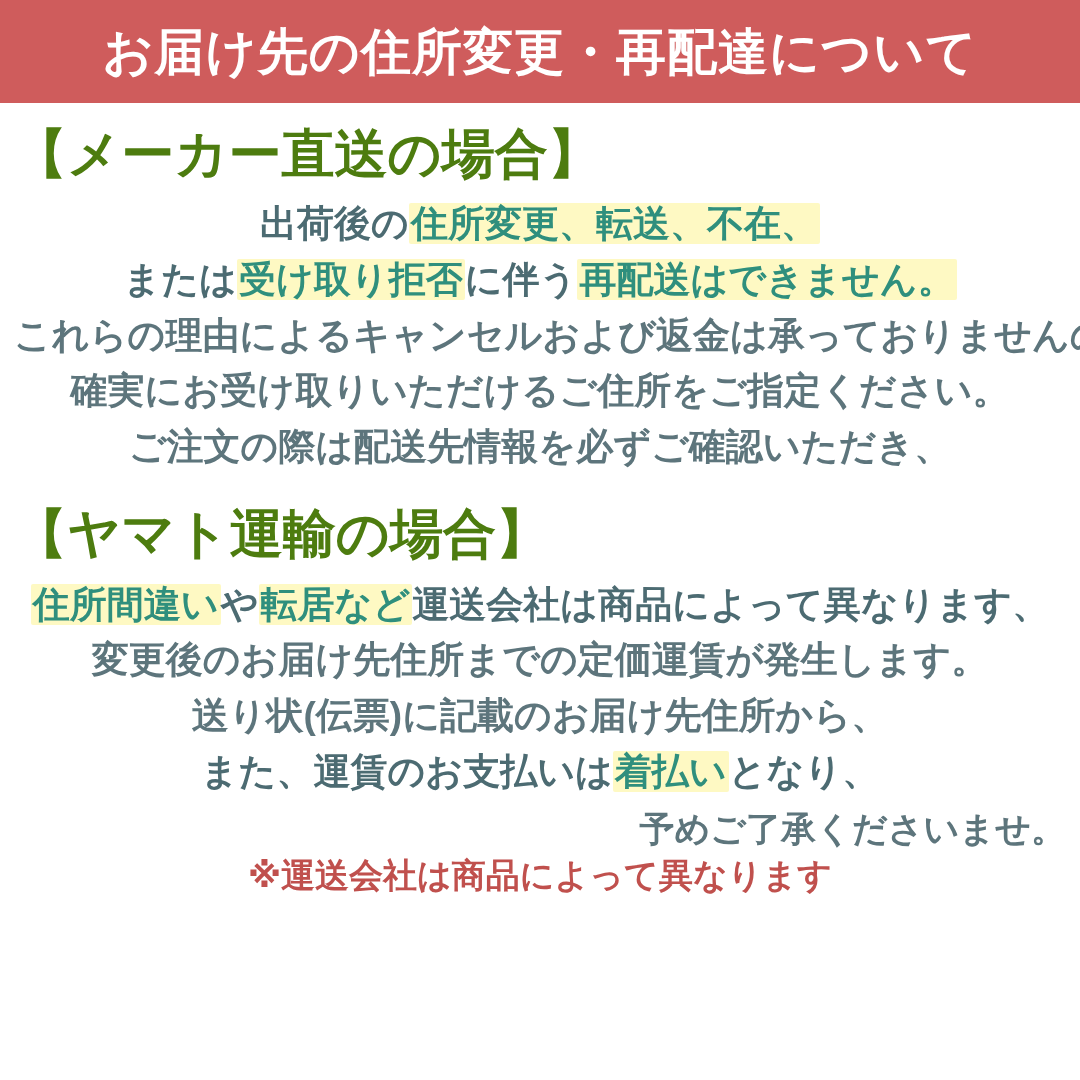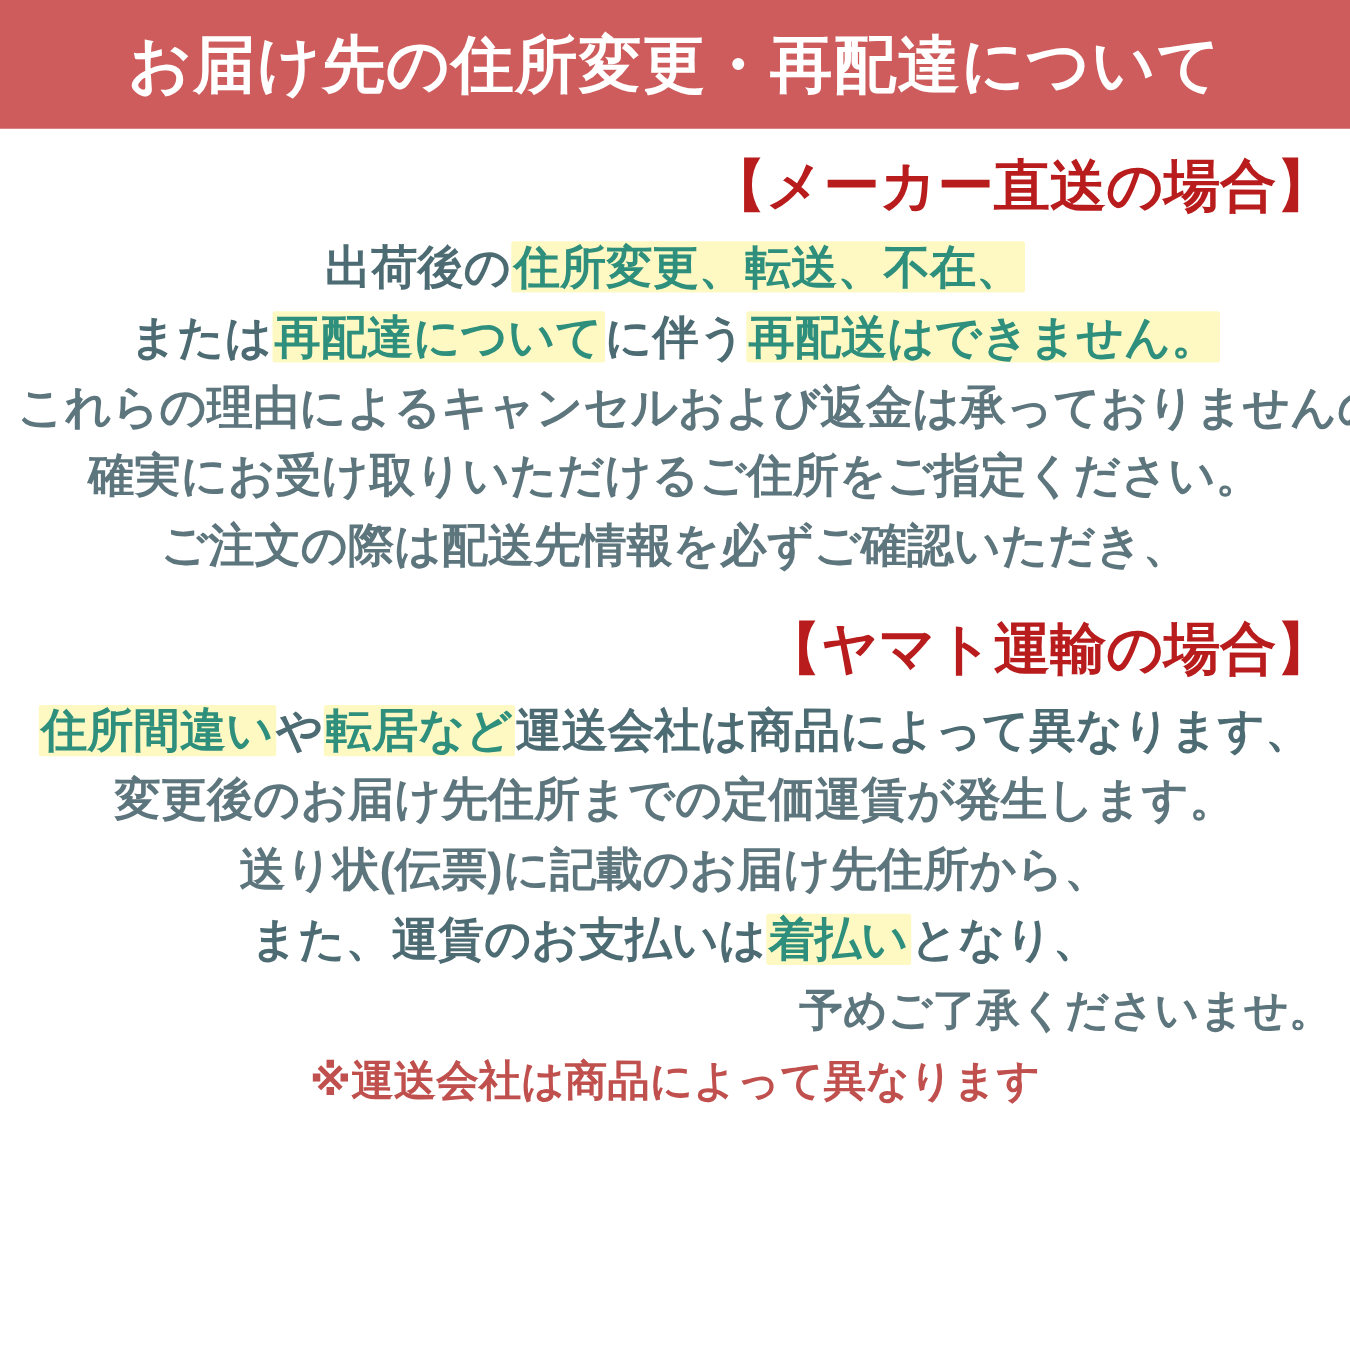--- a/index.html
+++ b/index.html
@@ -41,24 +41,24 @@
   }
 
   
   .content {
     padding: 0 14px;
     box-sizing: border-box;
     text-align: center;
   }
 
   .section-heading {
-    color: #b91c1c;
-    font-size: 45px;
+    color: #4d7c0f;
+    font-size: 53px;
     font-weight: bold;
-    text-align: right;
+    text-align: left;
     line-height: 1.25;
     margin: 18px 0 10px 0;
     white-space: nowrap;
   }
   .section-heading.second {
     margin-top: 28px;
   }
 
   .line {
     font-size: 37px;
@@ -81,21 +81,20 @@
     padding: 0 2px;
     border-radius: 2px;
   }
 
   .note {
     color: #c0504d;
     font-size: 34px;
     font-weight: bold;
     text-align: center;
     line-height: 1.3;
-    margin-top: 10px;
     white-space: nowrap;
   }
 
   .closing {
     font-size: 35px;
     font-weight: bold;
     color: #5d757c;
     text-align: right;
     line-height: 1.4;
     margin-top: 6px;
@@ -113,21 +112,21 @@
 
   <div class="content">
 
     <div class="section-heading">【メーカー直送の場合】</div>
 
     <div class="line">
       <span>出荷後の</span><span class="hl-green">住所変更、転送、不在、</span>
     </div>
 
     <div class="line">
-      <span>または</span><span class="hl-green">再配達について</span><span>に伴う</span><span class="hl-green">再配送はできません。</span>
+      <span>または</span><span class="hl-green">受け取り拒否</span><span>に伴う</span><span class="hl-green">再配送はできません。</span>
     </div>
 
     <div class="line plain">これらの理由によるキャンセルおよび返金は承っておりませんので、</div>
     <div class="line plain">確実にお受け取りいただけるご住所をご指定ください。</div>
     <div class="line plain">ご注文の際は配送先情報を必ずご確認いただき、</div>
 
     <div class="section-heading second">【ヤマト運輸の場合】</div>
 
     <div class="line">
       <span class="hl-green">住所間違い</span><span>や</span><span class="hl-green">転居など</span><span>運送会社は商品によって異なります、</span>

